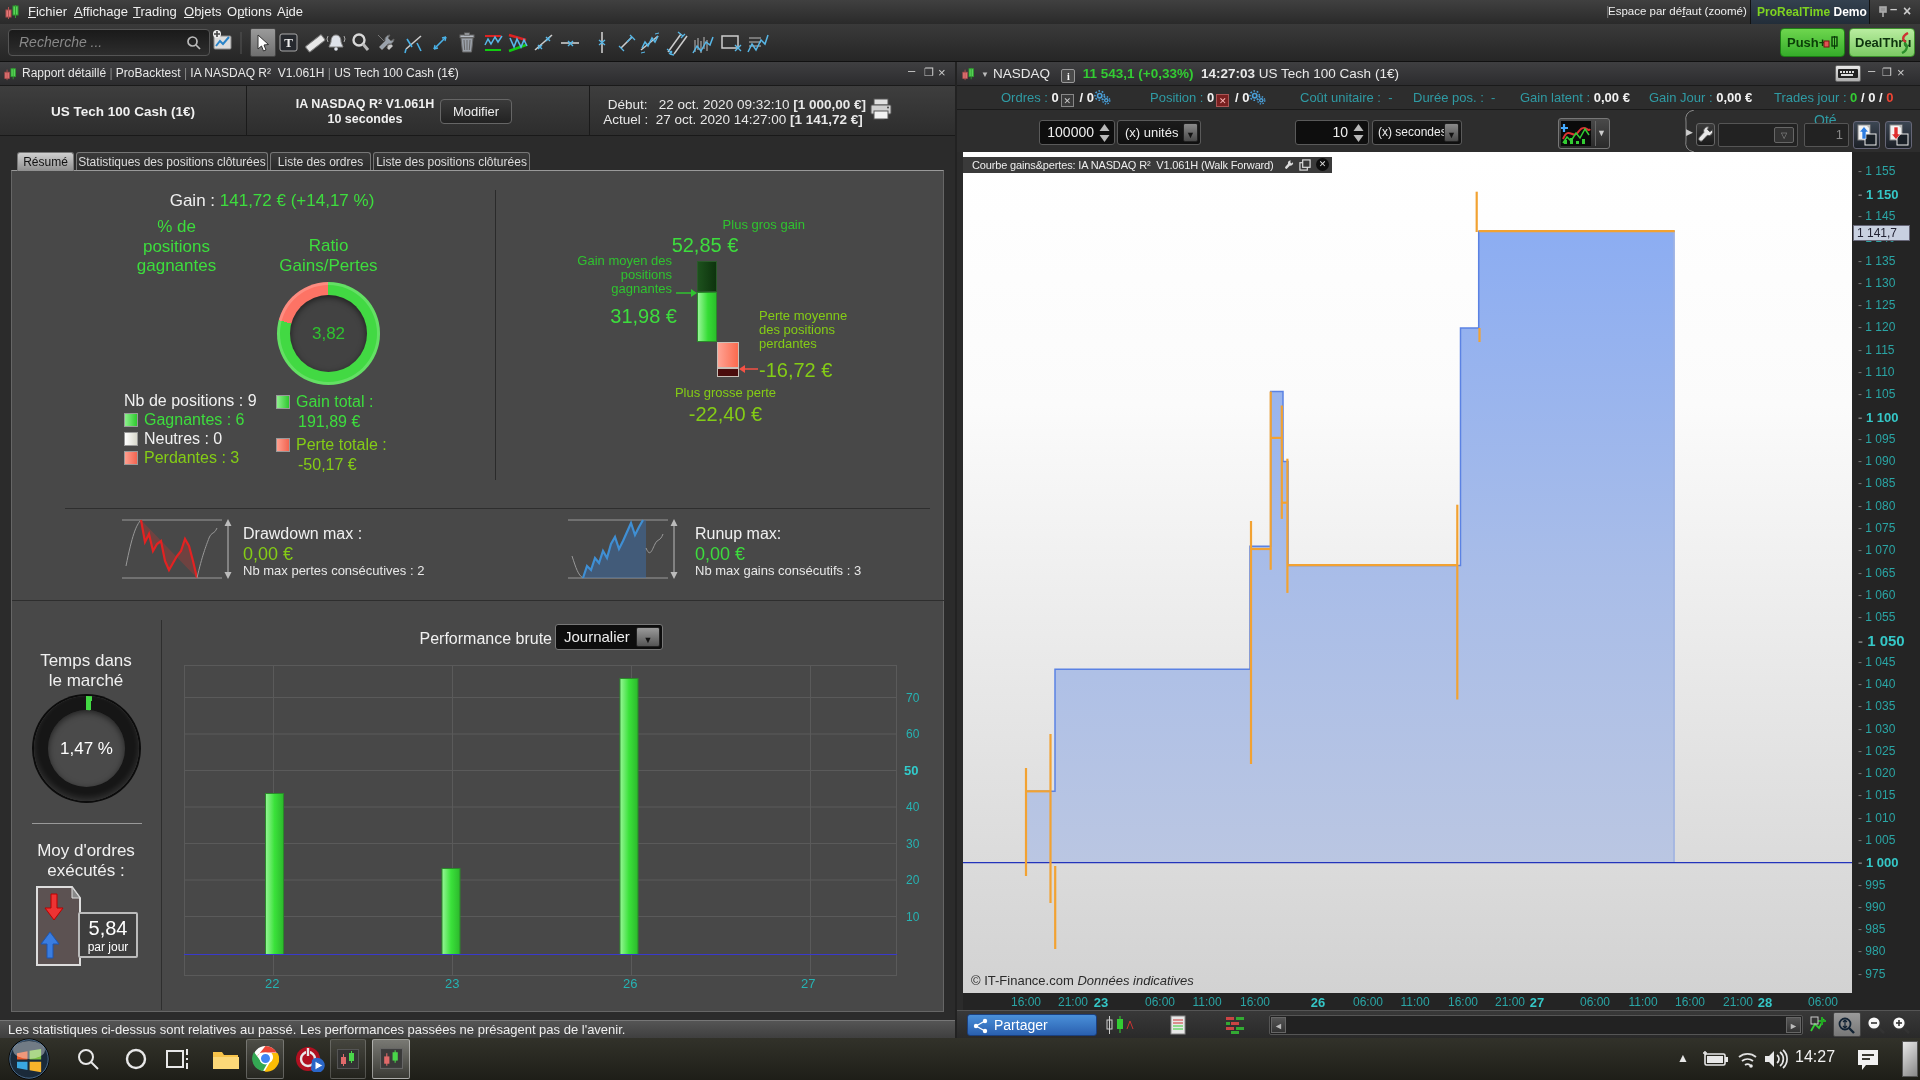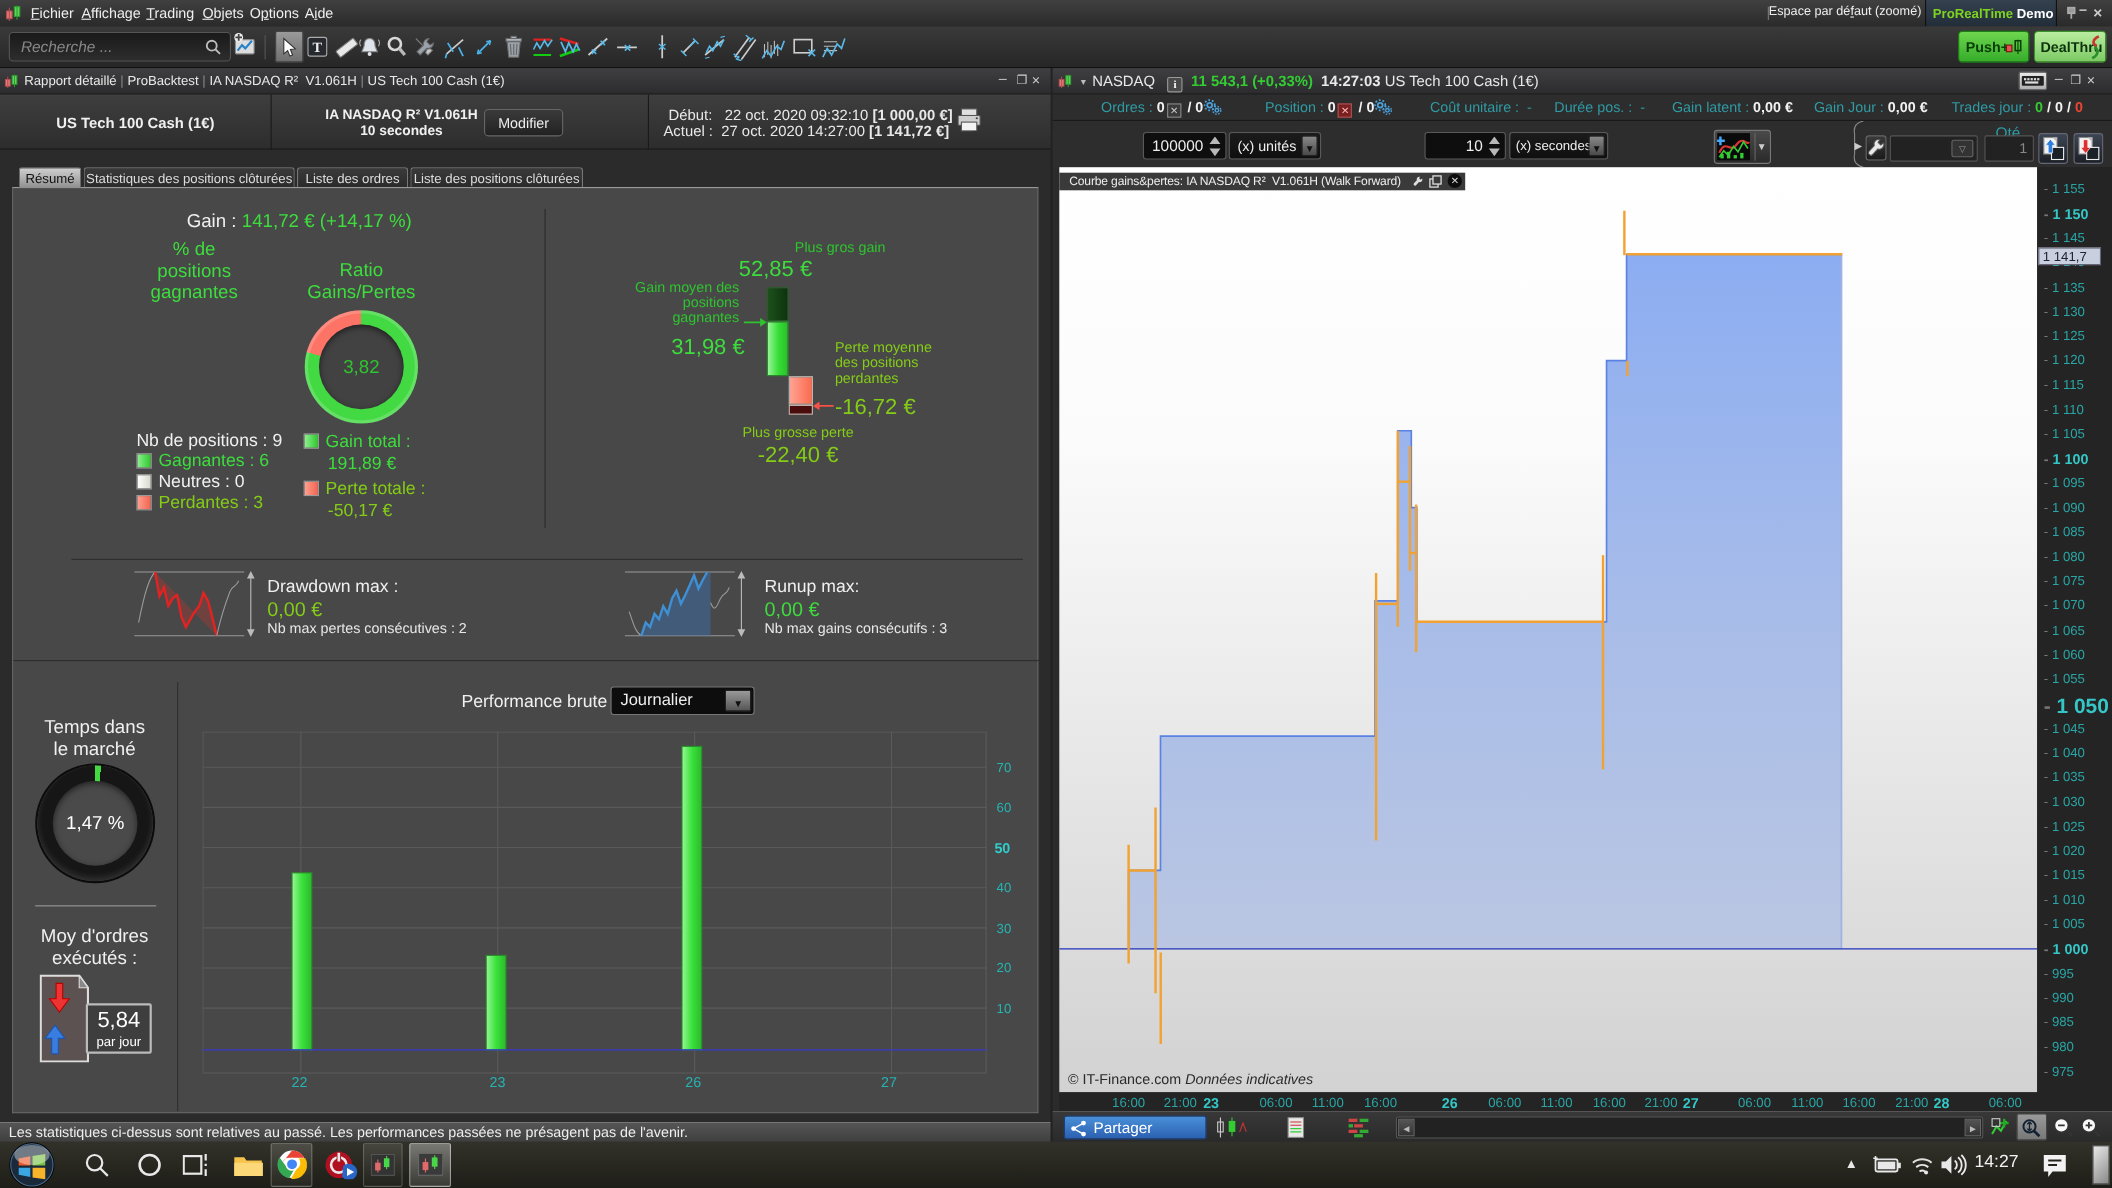--- a/index.html
+++ b/index.html
@@ -341,21 +341,21 @@
       <path d="M36 1 L36 12 H44 Z" fill="#888" stroke="#ddd"></path>
       <path d="M17 8 v14 h6 l-9 12 -9-12 h6 V8 Z" fill="#e33" stroke="#b00" transform="translate(4,0)"></path>
       <path d="M17 72 v-14 h6 l-9-12 -9 12 h6 v14 Z" fill="#3a7de0" stroke="#1c55b0"></path>
     </svg>
     <div class="abs" style="left:66px;top:741px;width:60px;height:46px;background:#3e3e3e;border:2px solid #bbb;border-radius:2px;text-align:center;color:#fff">
           <div style="font-size:20px;margin-top:3px">5,84</div>
           <div style="font-size:12px">par jour</div>
         </div>
 
     <div class="abs wht" style="left:300px;top:459px;width:240px;text-align:right;font-size:16px">Performance brute</div>
-    <div class="abs" style="left:543px;top:453px;width:131px;height:26px;background:#0d0d0d;border:1px solid #777;border-radius:3px;color:#eee;font-size:15px;line-height:24px;padding-left:8px">Journalier
+    <div class="abs" style="left:543px;top:453px;width:108px;height:26px;background:#0d0d0d;border:1px solid #777;border-radius:3px;color:#eee;font-size:15px;line-height:24px;padding-left:8px">Journalier
       <div class="ddbtn" style="width:24px;background:linear-gradient(#9a9a9a,#555)">▼</div>
     </div>
     <svg class="abs" style="left:172px;top:494px" width="748" height="312" viewBox="0 0 748 312">
       <g stroke="#5a5a5a" fill="none">
             <rect x="0.5" y="0.5" width="712" height="310"></rect>
         <line x1="89.5" y1="0" x2="89.5" y2="311"></line>
             <line x1="268.5" y1="0" x2="268.5" y2="311"></line>
             <line x1="447.5" y1="0" x2="447.5" y2="311"></line>
             <line x1="626.5" y1="0" x2="626.5" y2="311"></line>
         <line x1="0" y1="32.5" x2="713" y2="32.5"></line>
@@ -570,21 +570,21 @@
   <div class="abs" style="left:901px;top:347.5px;font-size:13px;color:#2aa5a5;font-weight:bold;color:#35c7c7;white-space:nowrap"><span style="color:#777">- </span>1 100</div>
   <div class="abs" style="left:901px;top:369.8px;font-size:12px;color:#2aa5a5;white-space:nowrap"><span style="color:#777">- </span>1 095</div>
   <div class="abs" style="left:901px;top:392.1px;font-size:12px;color:#2aa5a5;white-space:nowrap"><span style="color:#777">- </span>1 090</div>
   <div class="abs" style="left:901px;top:414.4px;font-size:12px;color:#2aa5a5;white-space:nowrap"><span style="color:#777">- </span>1 085</div>
   <div class="abs" style="left:901px;top:436.6px;font-size:12px;color:#2aa5a5;white-space:nowrap"><span style="color:#777">- </span>1 080</div>
   <div class="abs" style="left:901px;top:458.9px;font-size:12px;color:#2aa5a5;white-space:nowrap"><span style="color:#777">- </span>1 075</div>
   <div class="abs" style="left:901px;top:481.2px;font-size:12px;color:#2aa5a5;white-space:nowrap"><span style="color:#777">- </span>1 070</div>
   <div class="abs" style="left:901px;top:503.5px;font-size:12px;color:#2aa5a5;white-space:nowrap"><span style="color:#777">- </span>1 065</div>
   <div class="abs" style="left:901px;top:525.8px;font-size:12px;color:#2aa5a5;white-space:nowrap"><span style="color:#777">- </span>1 060</div>
   <div class="abs" style="left:901px;top:548.1px;font-size:12px;color:#2aa5a5;white-space:nowrap"><span style="color:#777">- </span>1 055</div>
-  <div class="abs" style="left:901px;top:570.3px;font-size:19px;color:#2aa5a5;font-weight:bold;color:#35c7c7;white-space:nowrap"><span style="color:#777">- </span>1 050</div>
+  <div class="abs" style="left:901px;top:570.3px;font-size:15px;color:#2aa5a5;font-weight:bold;color:#35c7c7;white-space:nowrap"><span style="color:#777">- </span>1 050</div>
   <div class="abs" style="left:901px;top:592.6px;font-size:12px;color:#2aa5a5;white-space:nowrap"><span style="color:#777">- </span>1 045</div>
   <div class="abs" style="left:901px;top:614.9px;font-size:12px;color:#2aa5a5;white-space:nowrap"><span style="color:#777">- </span>1 040</div>
   <div class="abs" style="left:901px;top:637.2px;font-size:12px;color:#2aa5a5;white-space:nowrap"><span style="color:#777">- </span>1 035</div>
   <div class="abs" style="left:901px;top:659.5px;font-size:12px;color:#2aa5a5;white-space:nowrap"><span style="color:#777">- </span>1 030</div>
   <div class="abs" style="left:901px;top:681.8px;font-size:12px;color:#2aa5a5;white-space:nowrap"><span style="color:#777">- </span>1 025</div>
   <div class="abs" style="left:901px;top:704.0px;font-size:12px;color:#2aa5a5;white-space:nowrap"><span style="color:#777">- </span>1 020</div>
   <div class="abs" style="left:901px;top:726.3px;font-size:12px;color:#2aa5a5;white-space:nowrap"><span style="color:#777">- </span>1 015</div>
   <div class="abs" style="left:901px;top:748.6px;font-size:12px;color:#2aa5a5;white-space:nowrap"><span style="color:#777">- </span>1 010</div>
   <div class="abs" style="left:901px;top:770.9px;font-size:12px;color:#2aa5a5;white-space:nowrap"><span style="color:#777">- </span>1 005</div>
   <div class="abs" style="left:901px;top:793.2px;font-size:13px;color:#2aa5a5;font-weight:bold;color:#35c7c7;white-space:nowrap"><span style="color:#777">- </span>1 000</div>

